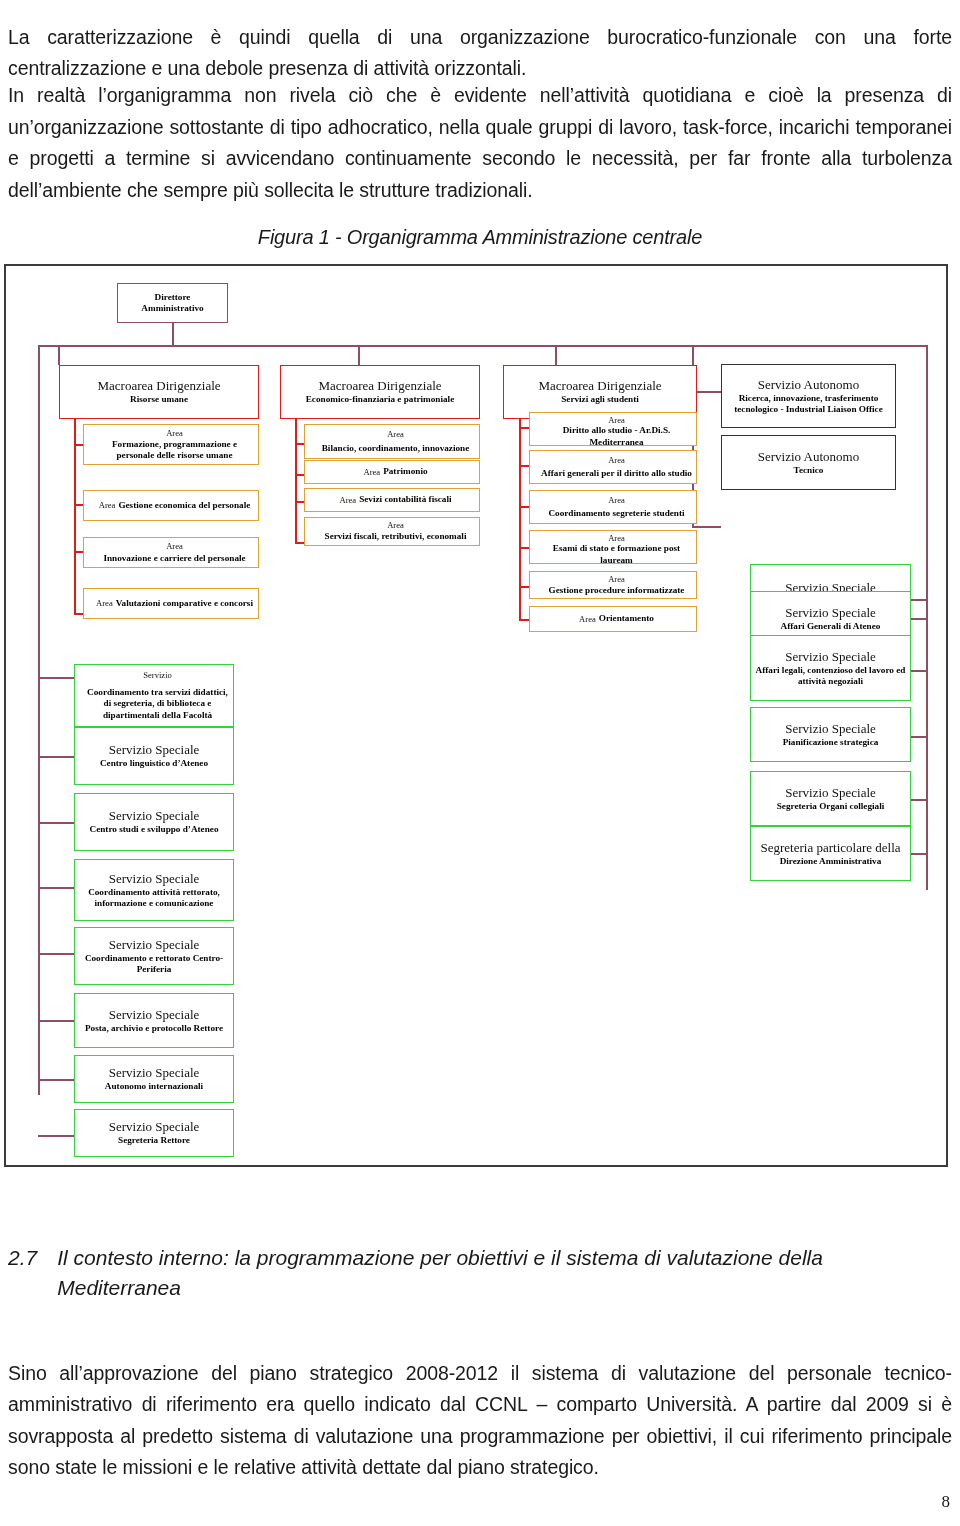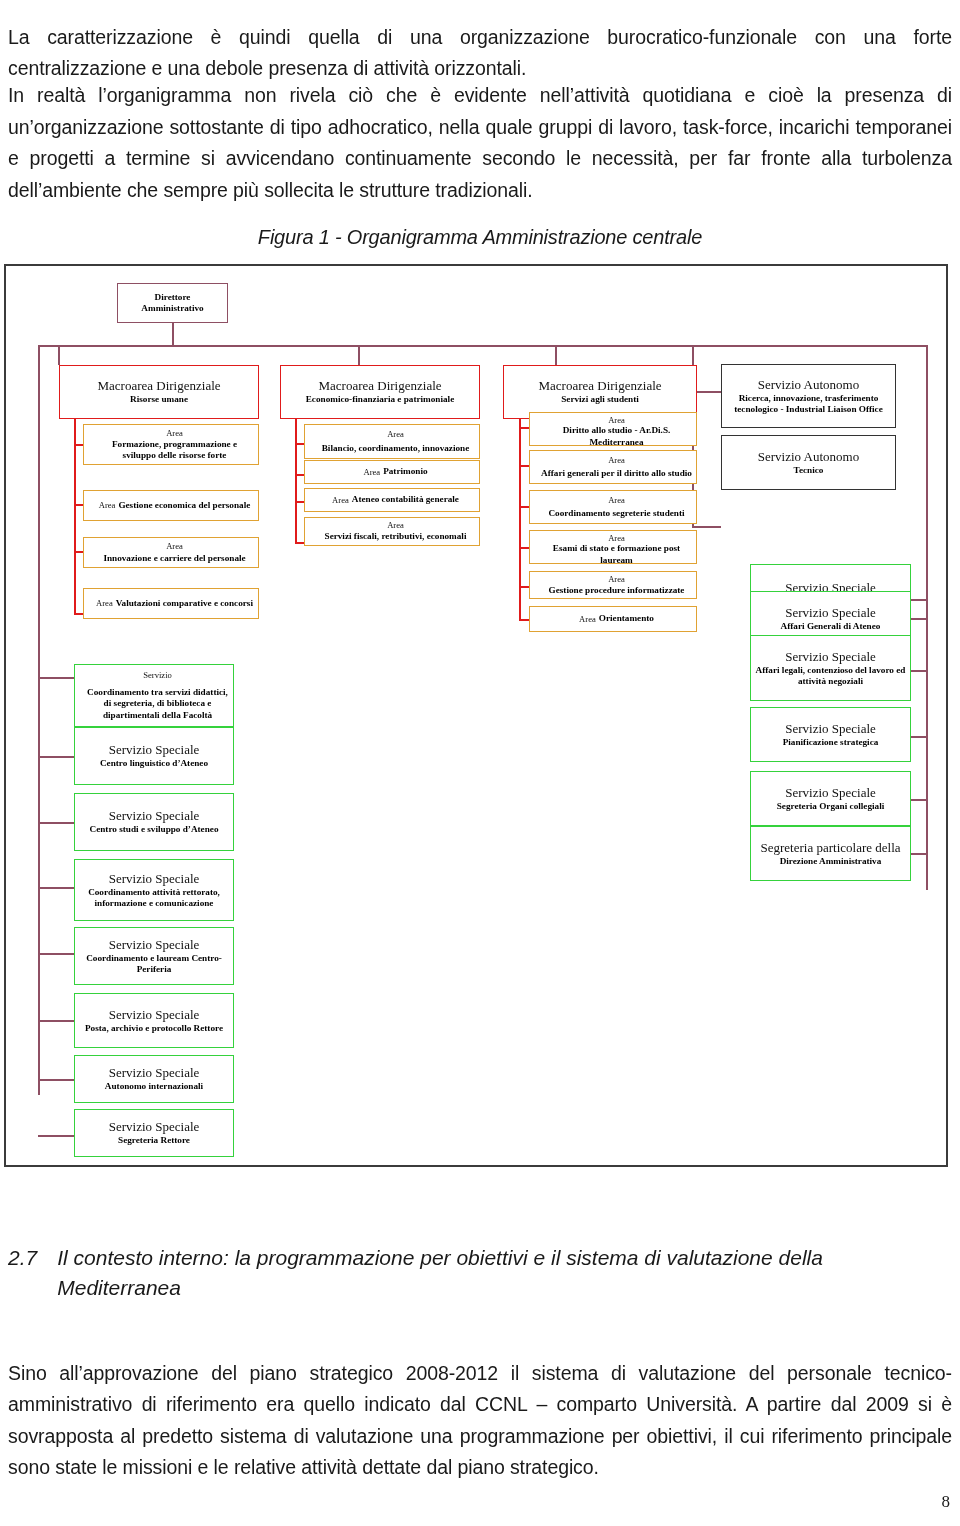--- a/index.html
+++ b/index.html
@@ -224,21 +224,21 @@
       <span class="kicker">Macroarea Dirigenziale</span>
       <span class="title">Economico-finanziaria e patrimoniale</span>
     </div>
     <div class="node n-macro" style="left:497px; top:99px; width:194px; height:54px;">
       <span class="kicker">Macroarea Dirigenziale</span>
       <span class="title">Servizi agli studenti</span>
     </div>
 
     <div class="node n-area inline-lbl" style="left:77px; top:158px; width:176px; height:41px;">
       <span class="kicker">Area</span>
-      <span class="title">Formazione, programmazione e sviluppo delle risorse forte</span>
+      <span class="title">Formazione, programmazione e personale delle risorse umane</span>
     </div>
     <div class="node n-area inline-lbl" style="left:77px; top:224px; width:176px; height:31px;">
       <span class="kicker">Area</span>
       <span class="title">Gestione economica del personale</span>
     </div>
     <div class="node n-area inline-lbl" style="left:77px; top:271px; width:176px; height:31px;">
       <span class="kicker">Area</span>
       <span class="title">Innovazione e carriere del personale</span>
     </div>
     <div class="node n-area inline-lbl" style="left:77px; top:322px; width:176px; height:31px;">
@@ -249,21 +249,21 @@
     <div class="node n-area inline-lbl" style="left:298px; top:158px; width:176px; height:35px;">
       <span class="kicker">Area</span>
       <span class="title">Bilancio, coordinamento, innovazione</span>
     </div>
     <div class="node n-area inline-lbl" style="left:298px; top:194px; width:176px; height:24px;">
       <span class="kicker">Area</span>
       <span class="title">Patrimonio</span>
     </div>
     <div class="node n-area inline-lbl" style="left:298px; top:222px; width:176px; height:24px;">
       <span class="kicker">Area</span>
-      <span class="title">Ateneo contabilità generale</span>
+      <span class="title">Sevizi contabilità fiscali</span>
     </div>
     <div class="node n-area inline-lbl" style="left:298px; top:251px; width:176px; height:29px;">
       <span class="kicker">Area</span>
       <span class="title">Servizi fiscali, retributivi, economali</span>
     </div>
 
     <div class="node n-area inline-lbl" style="left:523px; top:146px; width:168px; height:34px;">
       <span class="kicker">Area</span>
       <span class="title">Diritto allo studio - Ar.Di.S. Mediterranea</span>
     </div>
@@ -333,21 +333,21 @@
     <div class="node n-spec" style="left:68px; top:527px; width:160px; height:58px;">
       <span class="kicker">Servizio Speciale</span>
       <span class="title">Centro studi e sviluppo d’Ateneo</span>
     </div>
     <div class="node n-spec" style="left:68px; top:593px; width:160px; height:62px;">
       <span class="kicker">Servizio Speciale</span>
       <span class="title">Coordinamento attività rettorato, informazione e comunicazione</span>
     </div>
     <div class="node n-spec" style="left:68px; top:661px; width:160px; height:58px;">
       <span class="kicker">Servizio Speciale</span>
-      <span class="title">Coordinamento e lauream Centro-Periferia</span>
+      <span class="title">Coordinamento e rettorato Centro-Periferia</span>
     </div>
     <div class="node n-spec" style="left:68px; top:727px; width:160px; height:55px;">
       <span class="kicker">Servizio Speciale</span>
       <span class="title">Posta, archivio e protocollo Rettore</span>
     </div>
     <div class="node n-spec" style="left:68px; top:789px; width:160px; height:48px;">
       <span class="kicker">Servizio Speciale</span>
       <span class="title">Autonomo internazionali</span>
     </div>
     <div class="node n-spec" style="left:68px; top:843px; width:160px; height:48px;">

